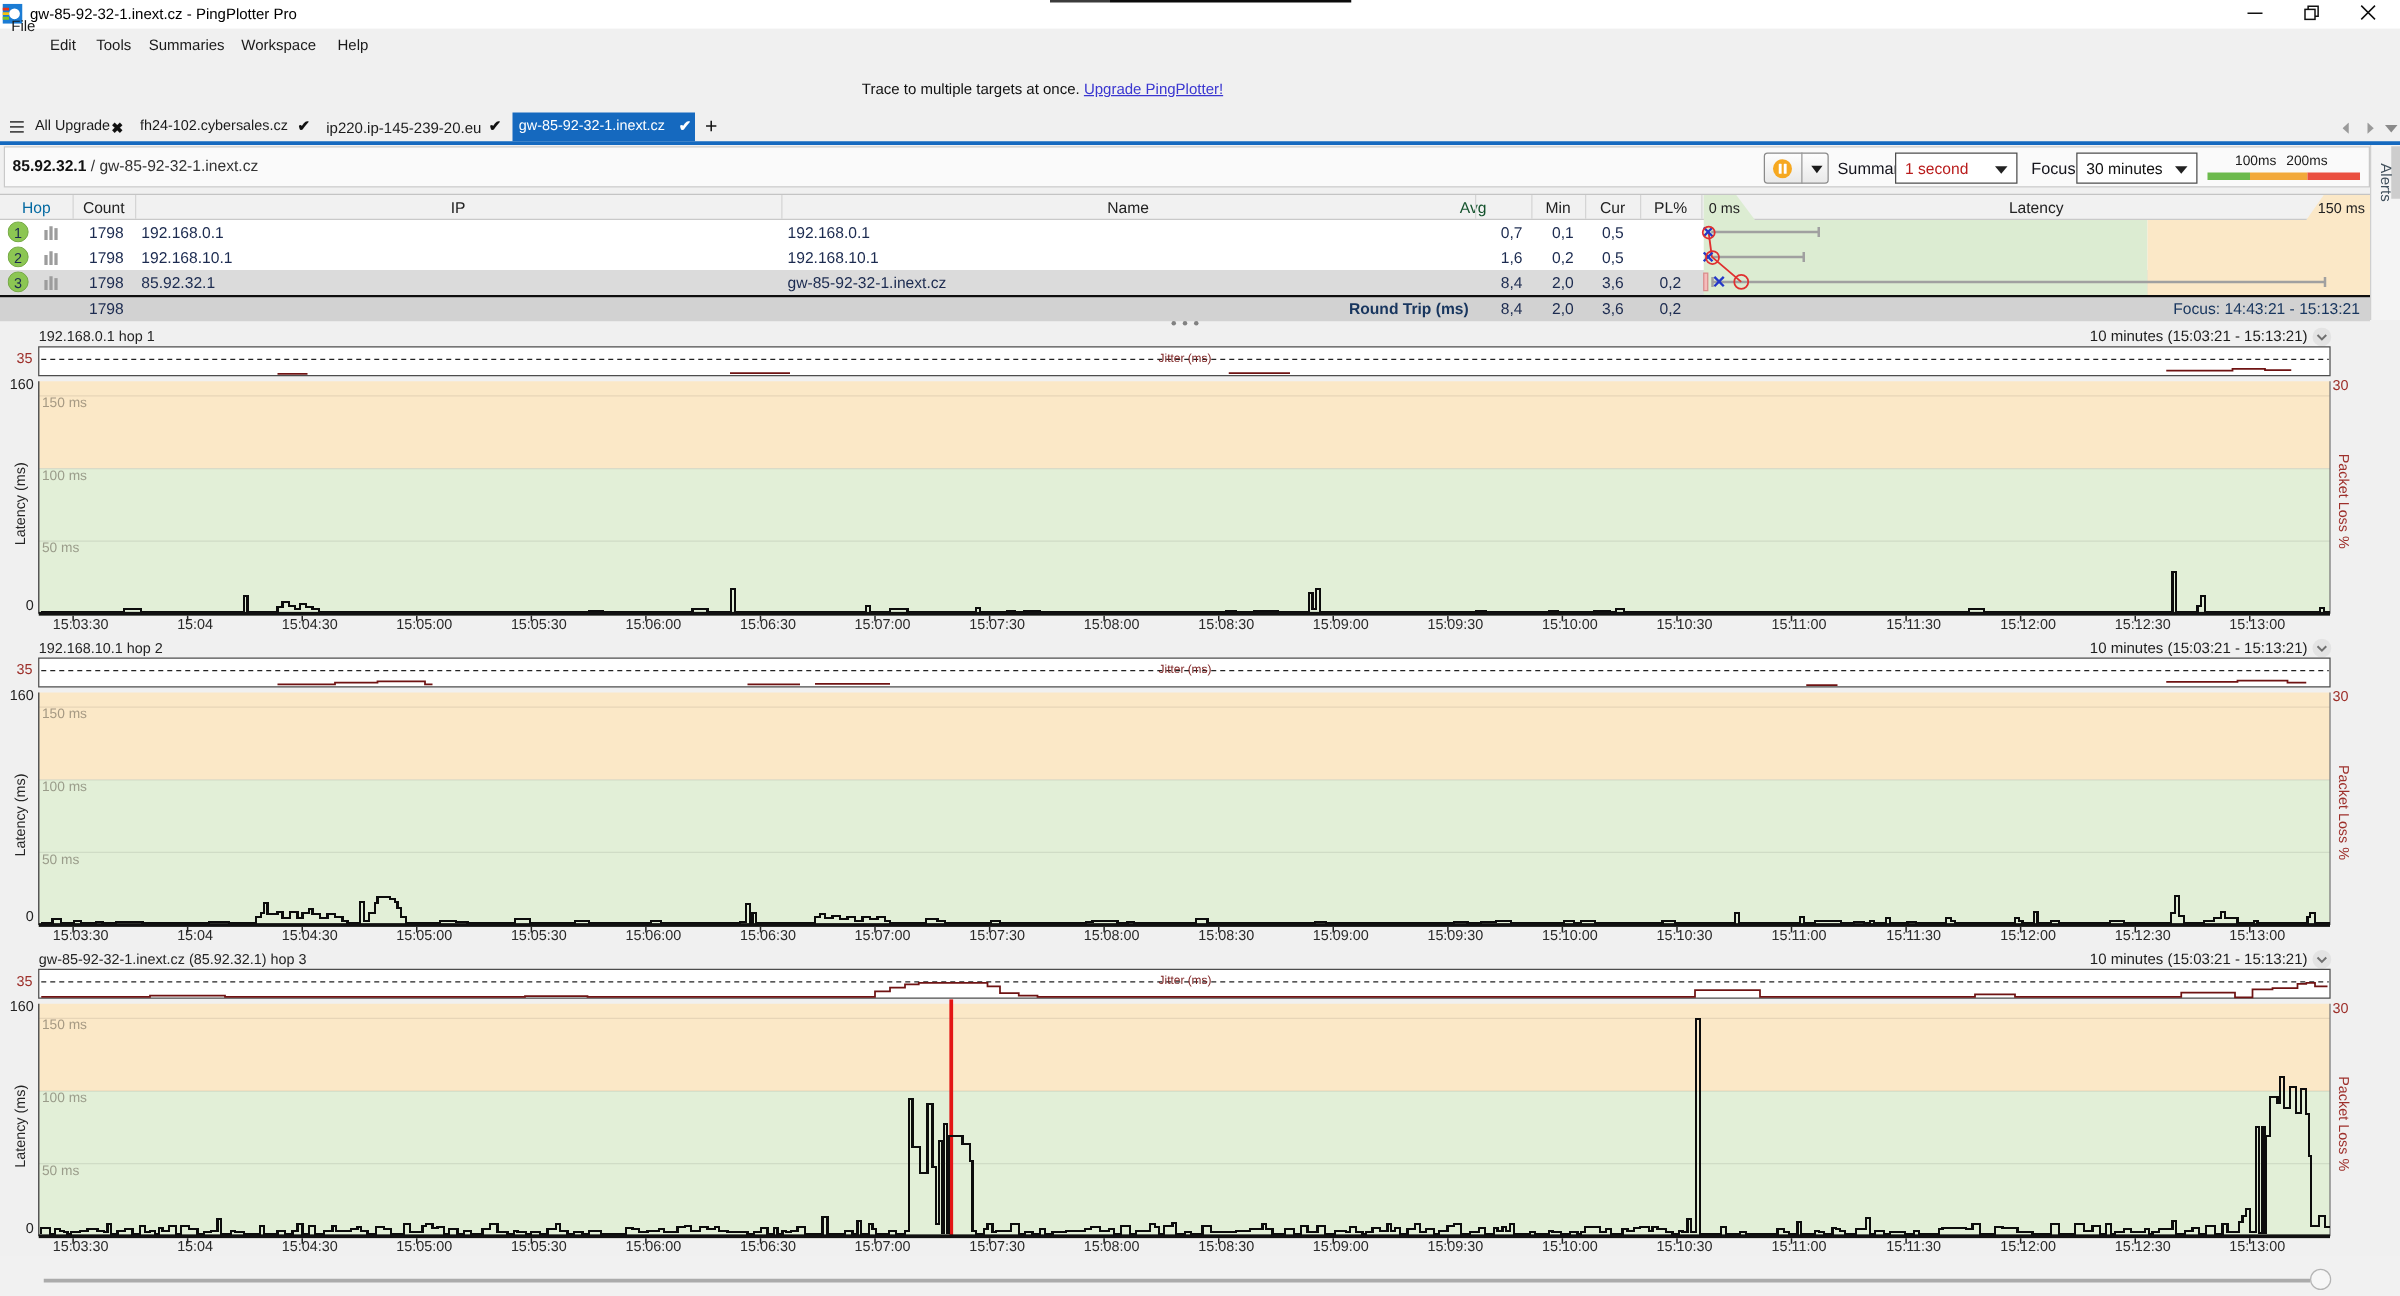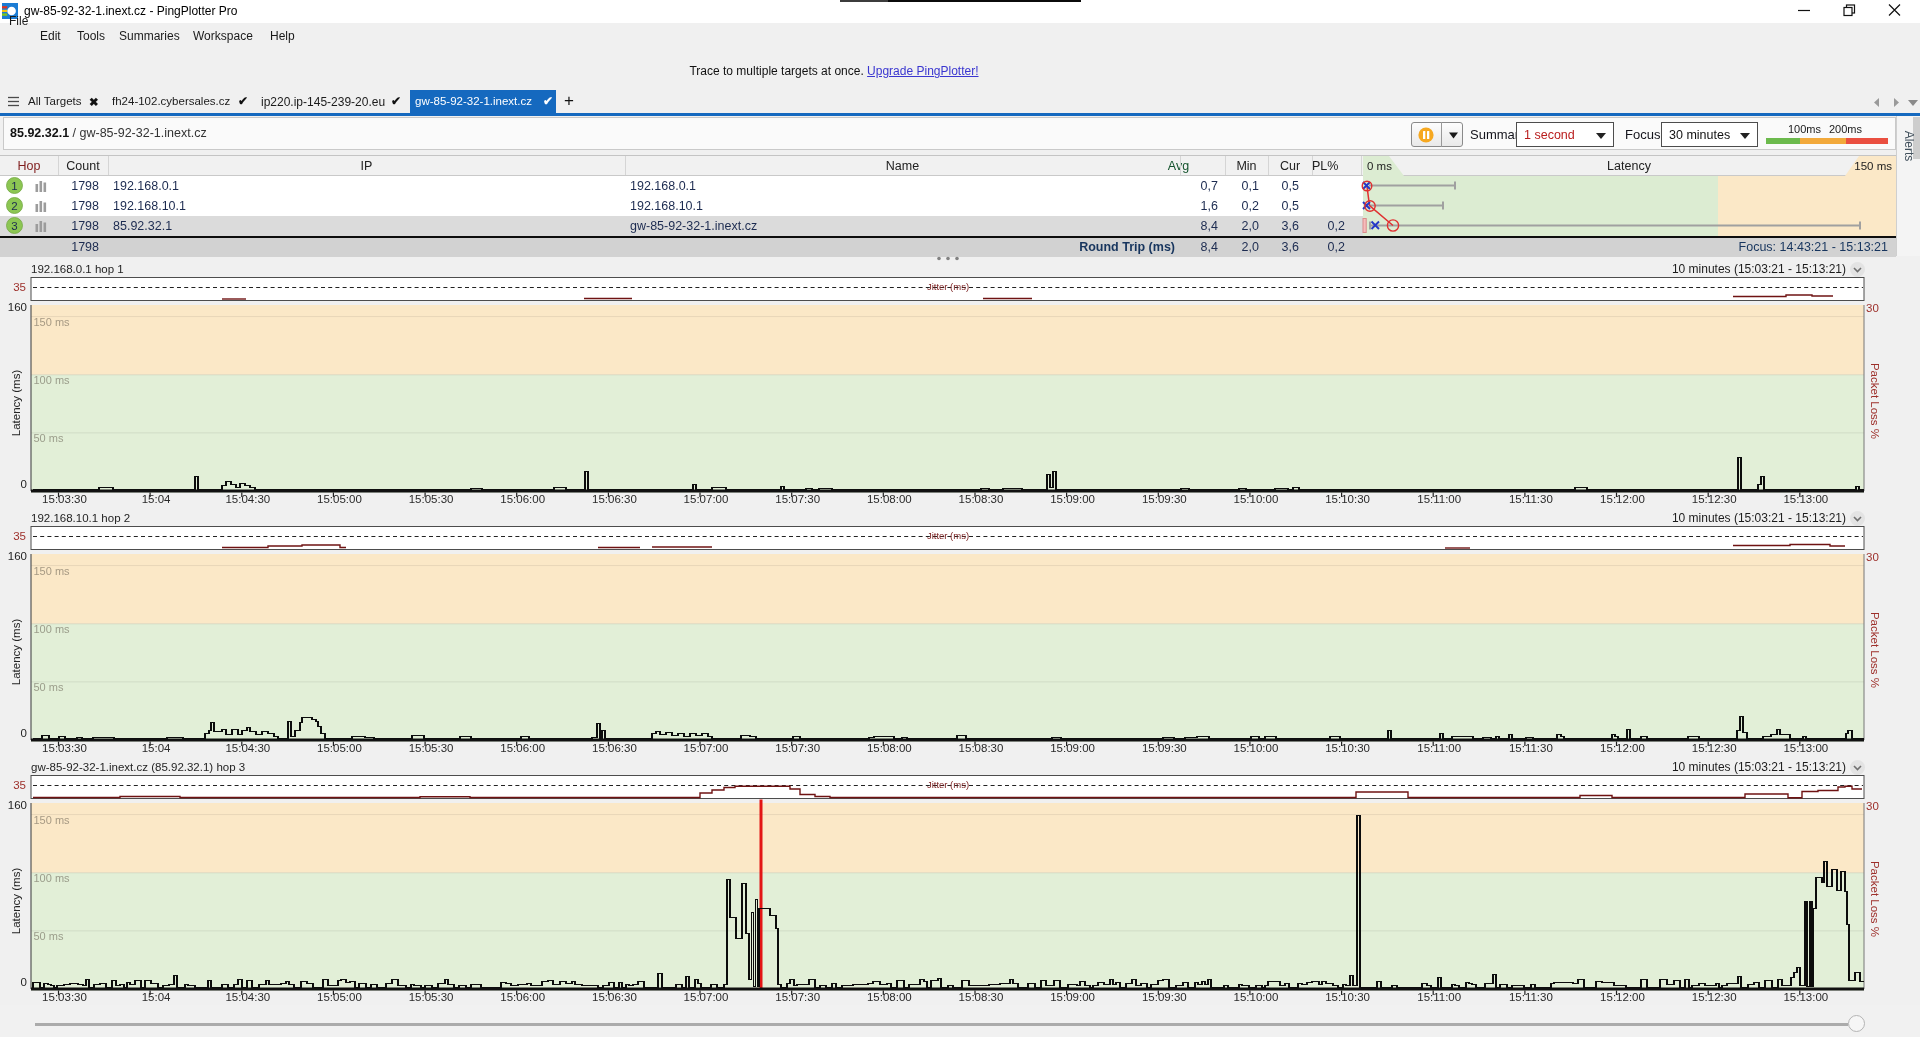--- a/index.html
+++ b/index.html
@@ -37,21 +37,21 @@
 <div class="abs" style="left:193px;top:29px;font-size:12px;color:#1a1a1a">Workspace</div>
 <div class="abs" style="left:270px;top:29px;font-size:12px;color:#1a1a1a">Help</div>
 <div class="abs" style="left:0;top:64px;width:1668px;text-align:center;font-size:12px;color:#111">Trace to multiple targets at once. <span style="color:#3a36d0;text-decoration:underline">Upgrade PingPlotter!</span></div>
 <svg class="abs" style="left:6px;top:96px" width="16" height="12">
 <g stroke="#4a4a4a" stroke-width="1.3">
       <line x1="2" y1="1.5" x2="13" y2="1.5"></line>
 <line x1="2" y1="5.5" x2="13" y2="5.5"></line>
       <line x1="2" y1="9.5" x2="13" y2="9.5"></line>
     </g>
   </svg>
-<div class="abs" style="left:28px;top:95px;font-size:11.5px;color:#1b1b1b">All Targets</div>
+<div class="abs" style="left:28px;top:95px;font-size:11.5px;color:#1b1b1b">All Upgrade</div>
 <div class="abs" style="left:89px;top:95px;font-size:11.5px;color:#111;font-weight:bold">✖</div>
 <div class="abs" style="left:112px;top:95px;font-size:11.5px;color:#1b1b1b">fh24-102.cybersales.cz</div>
 <div class="abs" style="left:238px;top:94px;font-size:12px;color:#111;font-weight:bold">✔</div>
 <div class="abs" style="left:261px;top:95px;font-size:12px;color:#1b1b1b">ip220.ip-145-239-20.eu</div>
 <div class="abs" style="left:391px;top:94px;font-size:12px;color:#111;font-weight:bold">✔</div>
 <div class="abs" style="left:410px;top:90px;width:146px;height:23px;background:#1569bf"></div>
 <div class="abs" style="left:415px;top:95px;font-size:11.5px;color:#fff">gw-85-92-32-1.inext.cz</div>
 <div class="abs" style="left:543px;top:94px;font-size:12px;color:#fff;font-weight:bold">✔</div>
 <div class="abs" style="left:564px;top:91px;font-size:17px;color:#111">+</div>
 <svg class="abs" style="left:1874px;top:98px" width="46" height="10">
@@ -88,28 +88,28 @@
 <div class="abs" style="left:1829px;top:123px;font-size:11px;color:#1a1a1a">200ms</div>
 <div class="abs" style="left:1766px;top:138px;width:34px;height:5.5px;background:#6cba4d"></div>
 <div class="abs" style="left:1800px;top:138px;width:46px;height:5.5px;background:#f2a93b"></div>
 <div class="abs" style="left:1846px;top:138px;width:42px;height:5.5px;background:#ea4f40"></div>
 <div class="abs" style="left:1896px;top:116px;width:24px;height:140px;background:#f4f4f4;border-left:1px solid #cfcfcf"></div>
 <div class="abs" style="left:1913px;top:117px;width:7px;height:42px;background:#cdcdcd"></div>
 <svg class="abs" style="left:1896px;top:116px" width="20" height="90">
     <text x="9" y="30" transform="rotate(90 9 30)" text-anchor="middle" font-size="12" fill="#41505c">Alerts</text>
   </svg>
 <div class="abs" style="left:0;top:154.5px;width:1896px;height:21px;background:#f1f1f1;border-top:1px solid #c4c4c4;border-bottom:1px solid #c9c9c9"></div>
-<div class="abs" style="left:0px;top:158.5px;width:58px;text-align:center;font-size:12.5px;color:#7f1d1d">Hop</div>
+<div class="abs" style="left:0px;top:158.5px;width:58px;text-align:center;font-size:12.5px;color:#0369a1">Hop</div>
 <div class="abs" style="left:58px;top:158.5px;width:50px;text-align:center;font-size:12.5px;color:#222">Count</div>
 <div class="abs" style="left:108px;top:158.5px;width:517px;text-align:center;font-size:12.5px;color:#222">IP</div>
 <div class="abs" style="left:625px;top:158.5px;width:555px;text-align:center;font-size:12.5px;color:#222">Name</div>
 <div class="abs" style="left:1156px;top:158.5px;width:45px;text-align:center;font-size:12.5px;color:#14532d">Avg</div>
 <div class="abs" style="left:1225px;top:158.5px;width:43px;text-align:center;font-size:12.5px;color:#222">Min</div>
 <div class="abs" style="left:1268px;top:158.5px;width:44px;text-align:center;font-size:12.5px;color:#222">Cur</div>
-<div class="abs" style="left:1312px;top:158.5px;width:49px;font-size:12.5px;color:#222">PL%</div>
+<div class="abs" style="left:1312px;top:158.5px;width:49px;text-align:center;font-size:12.5px;color:#222">PL%</div>
 <div class="abs" style="left:58px;top:155.5px;width:1px;height:19px;background:#d5d5d5"></div>
 <div class="abs" style="left:108px;top:155.5px;width:1px;height:19px;background:#d5d5d5"></div>
 <div class="abs" style="left:625px;top:155.5px;width:1px;height:19px;background:#d5d5d5"></div>
 <div class="abs" style="left:1180px;top:155.5px;width:1px;height:19px;background:#d5d5d5"></div>
 <div class="abs" style="left:1225px;top:155.5px;width:1px;height:19px;background:#d5d5d5"></div>
 <div class="abs" style="left:1268px;top:155.5px;width:1px;height:19px;background:#d5d5d5"></div>
 <div class="abs" style="left:1312px;top:155.5px;width:1px;height:19px;background:#d5d5d5"></div>
 <div class="abs" style="left:1361px;top:155.5px;width:1px;height:19px;background:#d5d5d5"></div>
 <svg class="abs" style="left:1362px;top:154.5px" width="534" height="21">
     <polygon points="1,1 27,1 42,21 1,21" fill="#dcecd2"></polygon>

